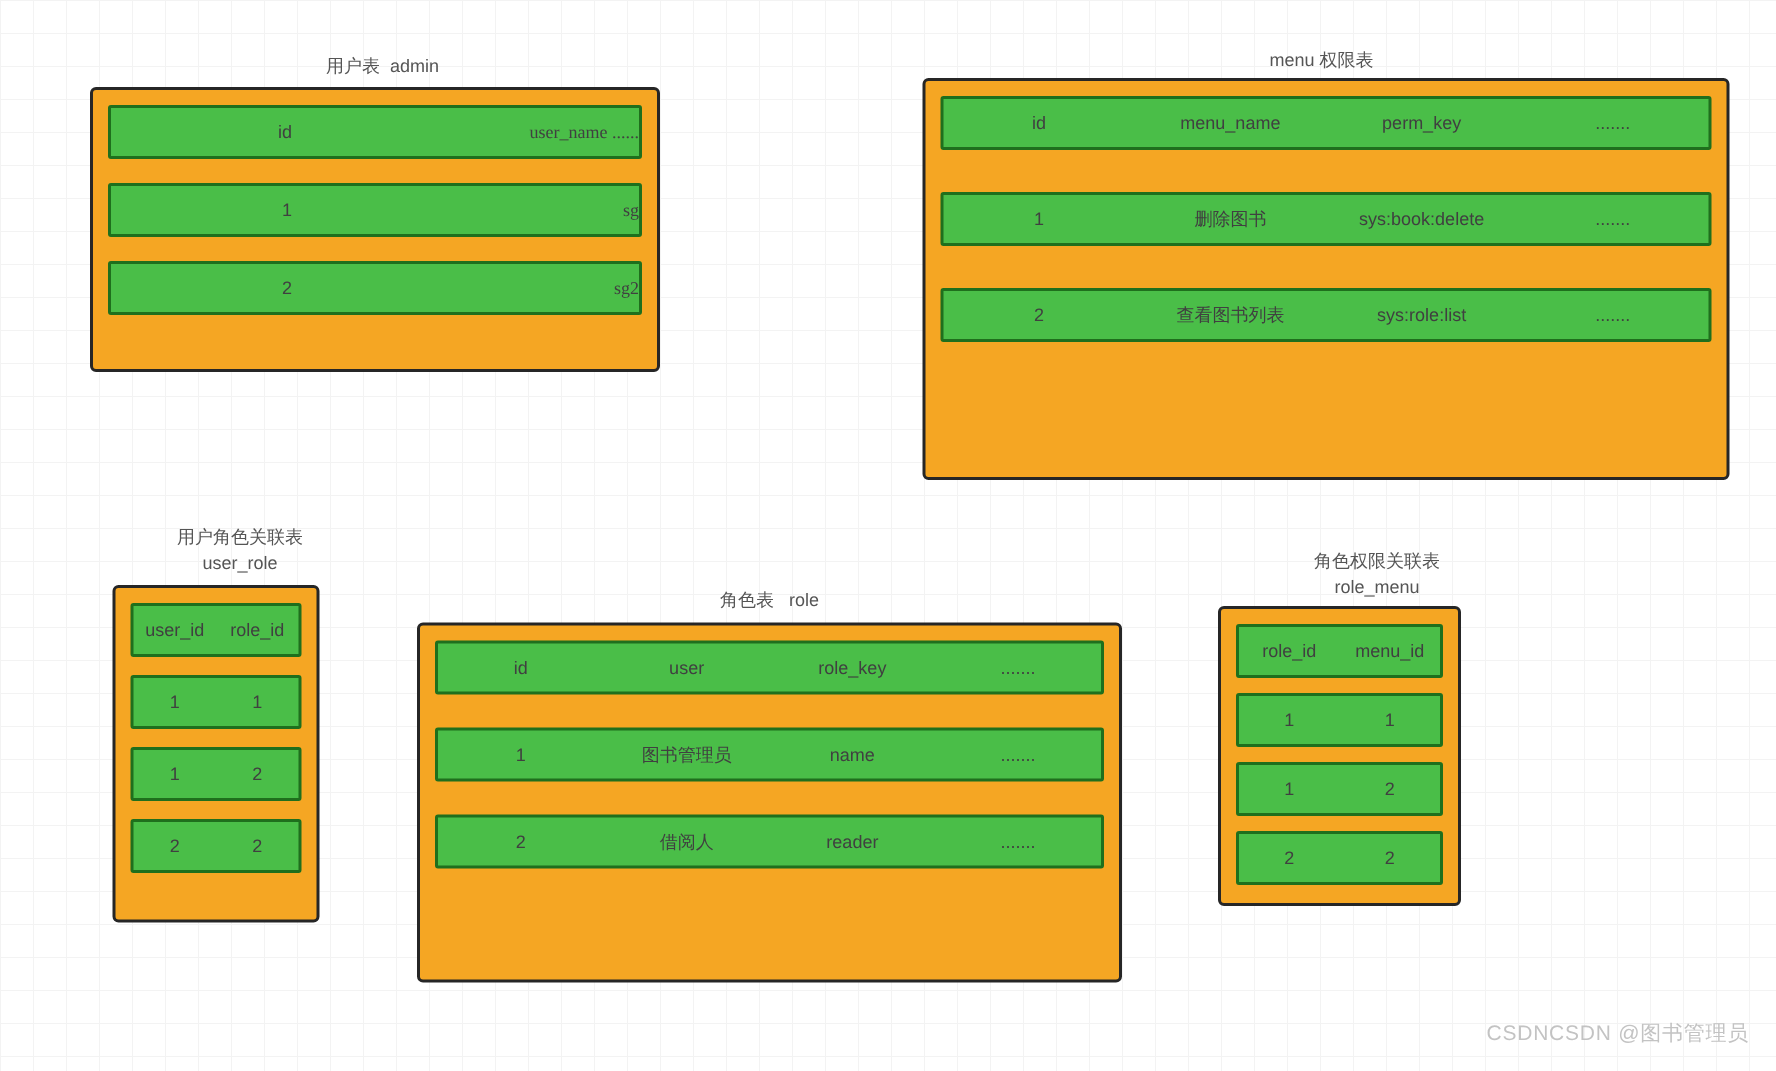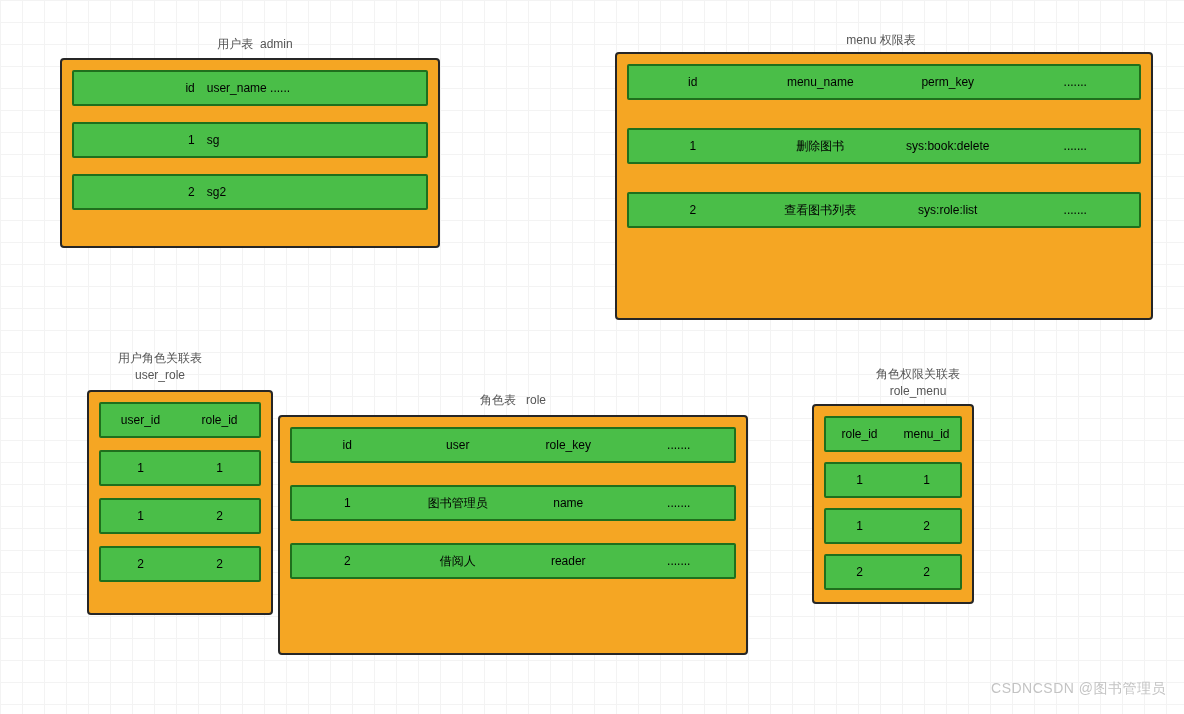--- a/index.html
+++ b/index.html
@@ -41,32 +41,32 @@
     padding: 10px 10px;
   }
   .row {
     background: #4abe48;
     border: 2px solid #1f6f1d;
     border-radius: 2px;
     margin-bottom: 16px;
     height: 36px;
     display: flex;
     align-items: center;
-    color: #000000;
+    color: #404040;
   }
   .row:last-child { margin-bottom: 0; }
   .row .cell {
     text-align: center;
     flex: 1 1 0;
     font-size: 12px;
   }
 
   
   .user .row .cell:nth-child(1){ flex:0 0 36%; text-align:right; padding-right:6px;}
-  .user .row .cell:nth-child(2){ flex:1; text-align:left; padding-left:6px;}
+  .user .row .cell:nth-child(2){ flex:1; text-align:right; padding-left:6px;font-family:Liberation Serif, serif;}
 
   .menu .row .cell { flex:1; }
   .role .row .cell { flex:1; }
 
   .two .row .cell { flex:1; text-align:center; }
 </style>
 </head>
 <body>
 
 <div class="tbl-title" style="left:180px; top:36px; width:150px;">用户表  admin</div>
@@ -102,21 +102,21 @@
   <div class="row">
     <div class="cell">2</div>
     <div class="cell">查看图书列表</div>
     <div class="cell">sys:role:list</div>
     <div class="cell">.......</div>
   </div>
 </div>
 
 <div class="tbl-title" style="left:90px; top:350px; width:140px;">用户角色关联表
 user_role</div>
-<div class="box two" style="left:87px; top:390px; width:186px; height:225px; padding:10px 10px;">
+<div class="box two" style="left:75px; top:390px; width:138px; height:225px; padding:10px 10px;">
   <div class="row" style="margin-bottom:12px;">
     <div class="cell">user_id</div>
     <div class="cell">role_id</div>
   </div>
   <div class="row" style="margin-bottom:12px;">
     <div class="cell">1</div>
     <div class="cell">1</div>
   </div>
   <div class="row" style="margin-bottom:12px;">
     <div class="cell">1</div>

